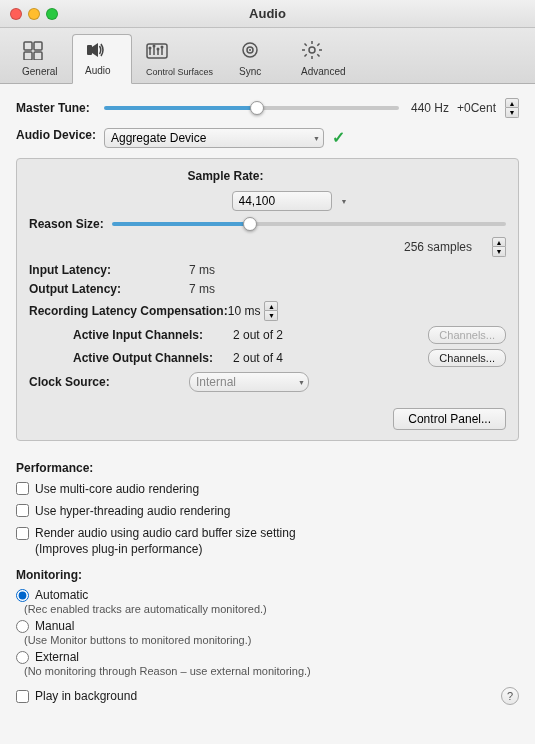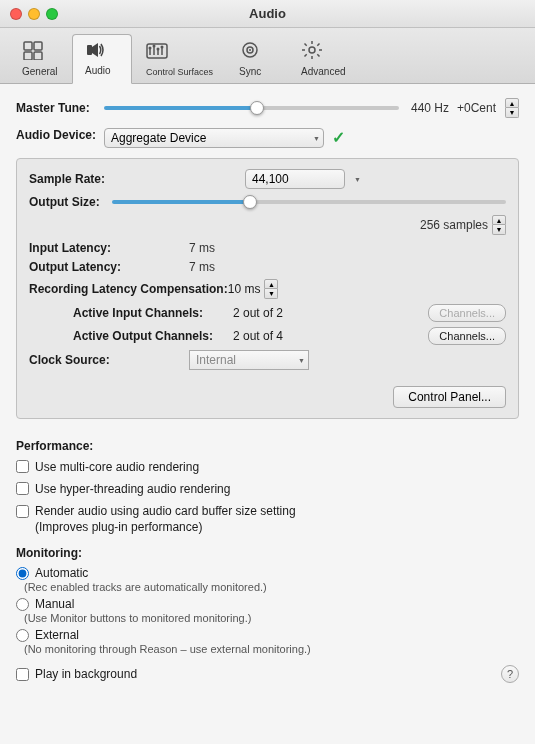--- a/index.html
+++ b/index.html
@@ -187,20 +187,21 @@
       border: 1px solid #c0c0c0;
       border-radius: 4px;
       padding: 10px 12px;
       margin-bottom: 12px;
     }
     .device-row {
       display: flex;
       align-items: center;
       margin-bottom: 6px;
       gap: 8px;
+      flex-direction: column;
     }
     .device-row label {
       font-weight: 600;
       min-width: 160px;
     }
     .buffer-slider-row {
       display: flex;
       align-items: center;
       gap: 8px;
       margin-bottom: 6px;
@@ -217,21 +218,21 @@
       position: relative;
       cursor: pointer;
     }
     .buffer-track .slider-thumb {
       left: calc(35% - 7px);
     }
     .buffer-value-row {
       display: flex;
       align-items: center;
       justify-content: flex-end;
-      gap: 4px;
+      gap: 20px;
       margin-bottom: 6px;
     }
     .buffer-value-label {
       font-size: 12px;
       color: #333;
     }
     .latency-row {
       display: flex;
       align-items: center;
       margin-bottom: 5px;
@@ -292,21 +293,21 @@
       font-weight: 600;
       min-width: 160px;
     }
     .clock-select-wrapper {
       position: relative;
       display: inline-block;
     }
     .clock-select {
       border: 1px solid #aaa;
       background: linear-gradient(to bottom, #f8f8f8, #e8e8e8);
-      border-radius: 0;
+      border-radius: 9px;
       padding: 2px 22px 2px 6px;
       font-size: 12px;
       color: #888;
       width: 120px;
       cursor: pointer;
       appearance: none;
       -webkit-appearance: none;
     }
     .clock-select-wrapper::after {
       content: "▼";
@@ -504,21 +505,21 @@
     <div class="device-row">
       <label>Sample Rate:</label>
       <div class="select-wrapper" style="width:120px;margin-left:48px;">
         <select class="select-box" style="width:100px;">
           <option>44,100</option>
         </select>
       </div>
     </div>
 
     <div class="buffer-slider-row">
-      <span class="buffer-slider-label">Output Size:</span>
+      <span class="buffer-slider-label">Reason Size:</span>
       <div class="buffer-track" style="flex:1; height:4px; background: linear-gradient(to right, #4a9fd4 0%, #4a9fd4 35%, #c8c8c8 35%); border-radius:2px; position:relative;">
         <div class="slider-thumb" style="width:14px;height:14px;background:white;border:1px solid #999;border-radius:50%;position:absolute;top:-5px;left:calc(35% - 7px);box-shadow:0 1px 3px rgba(0,0,0,0.3);"></div>
       </div>
     </div>
 
     <div class="buffer-value-row">
       <span class="buffer-value-label">256 samples</span>
       <div class="stepper">
         <button class="stepper-btn">▲</button>
         <button class="stepper-btn">▼</button>

